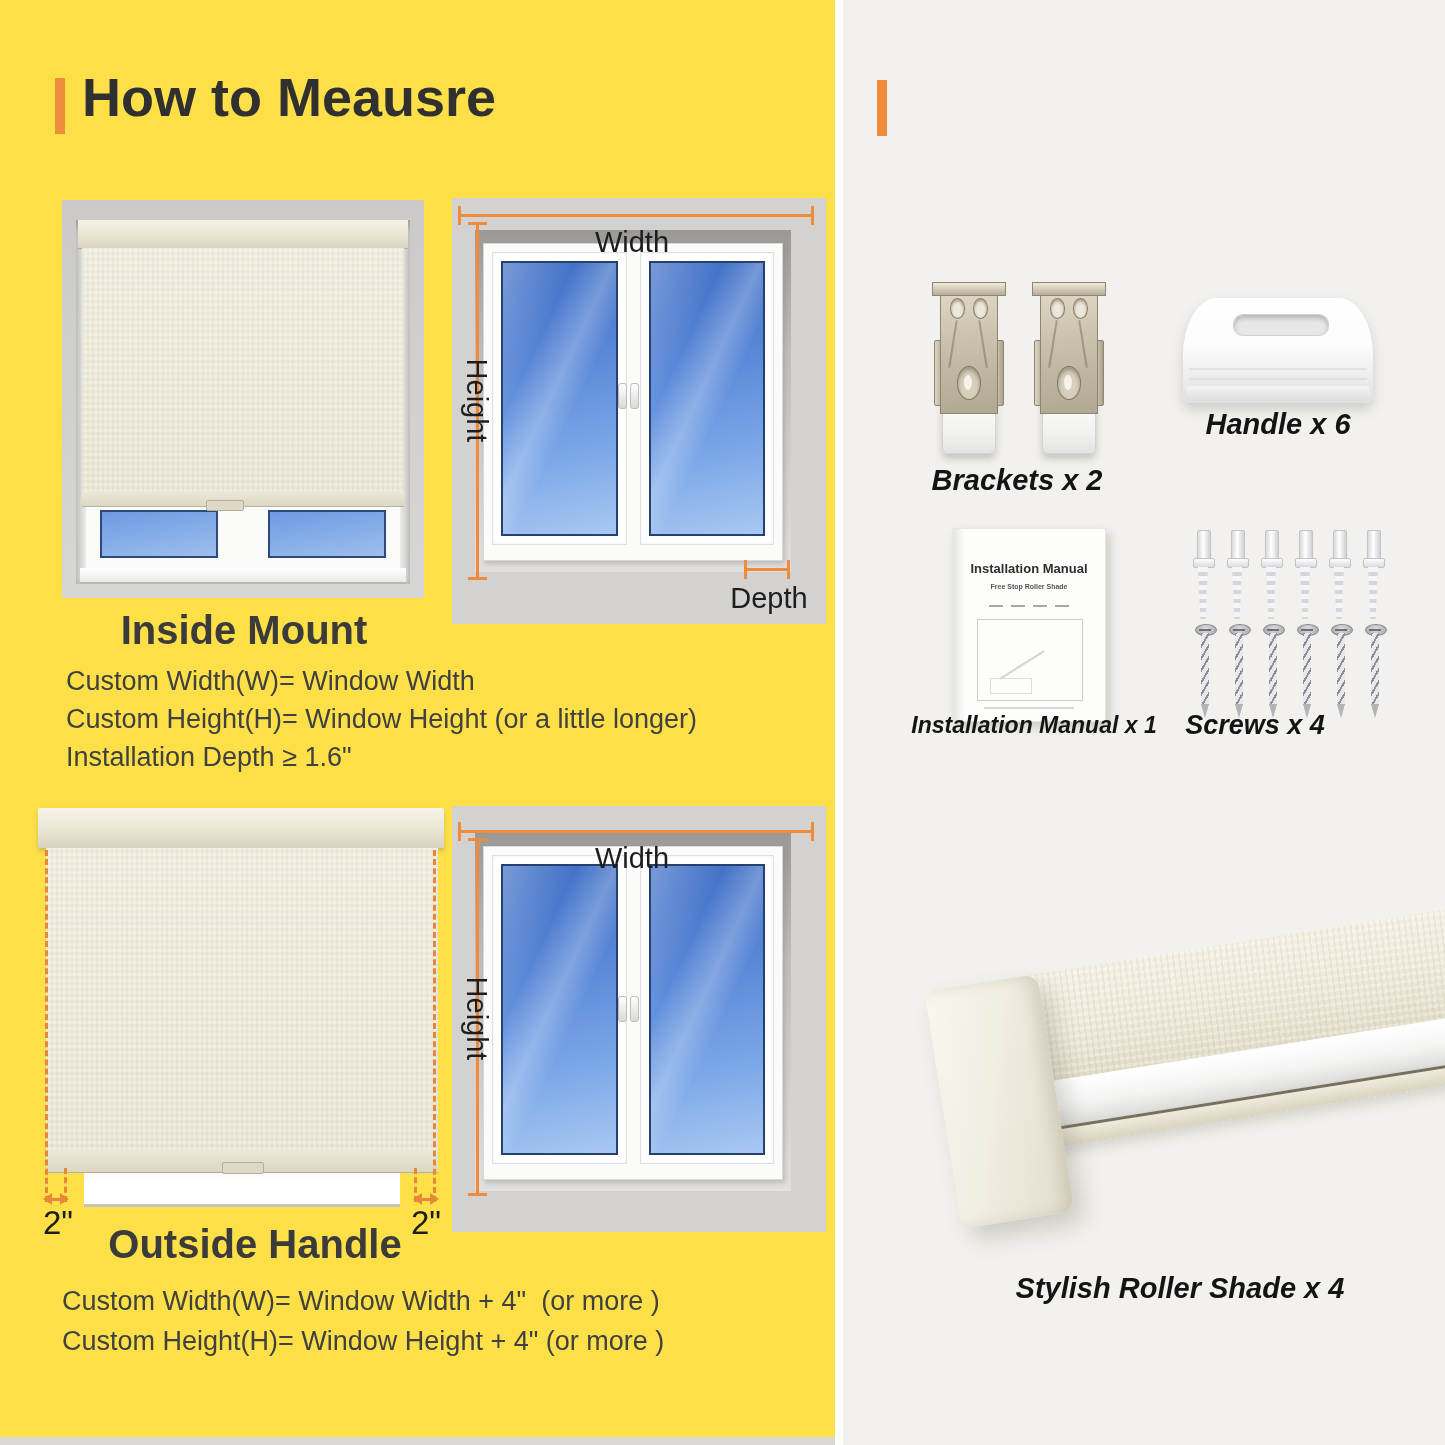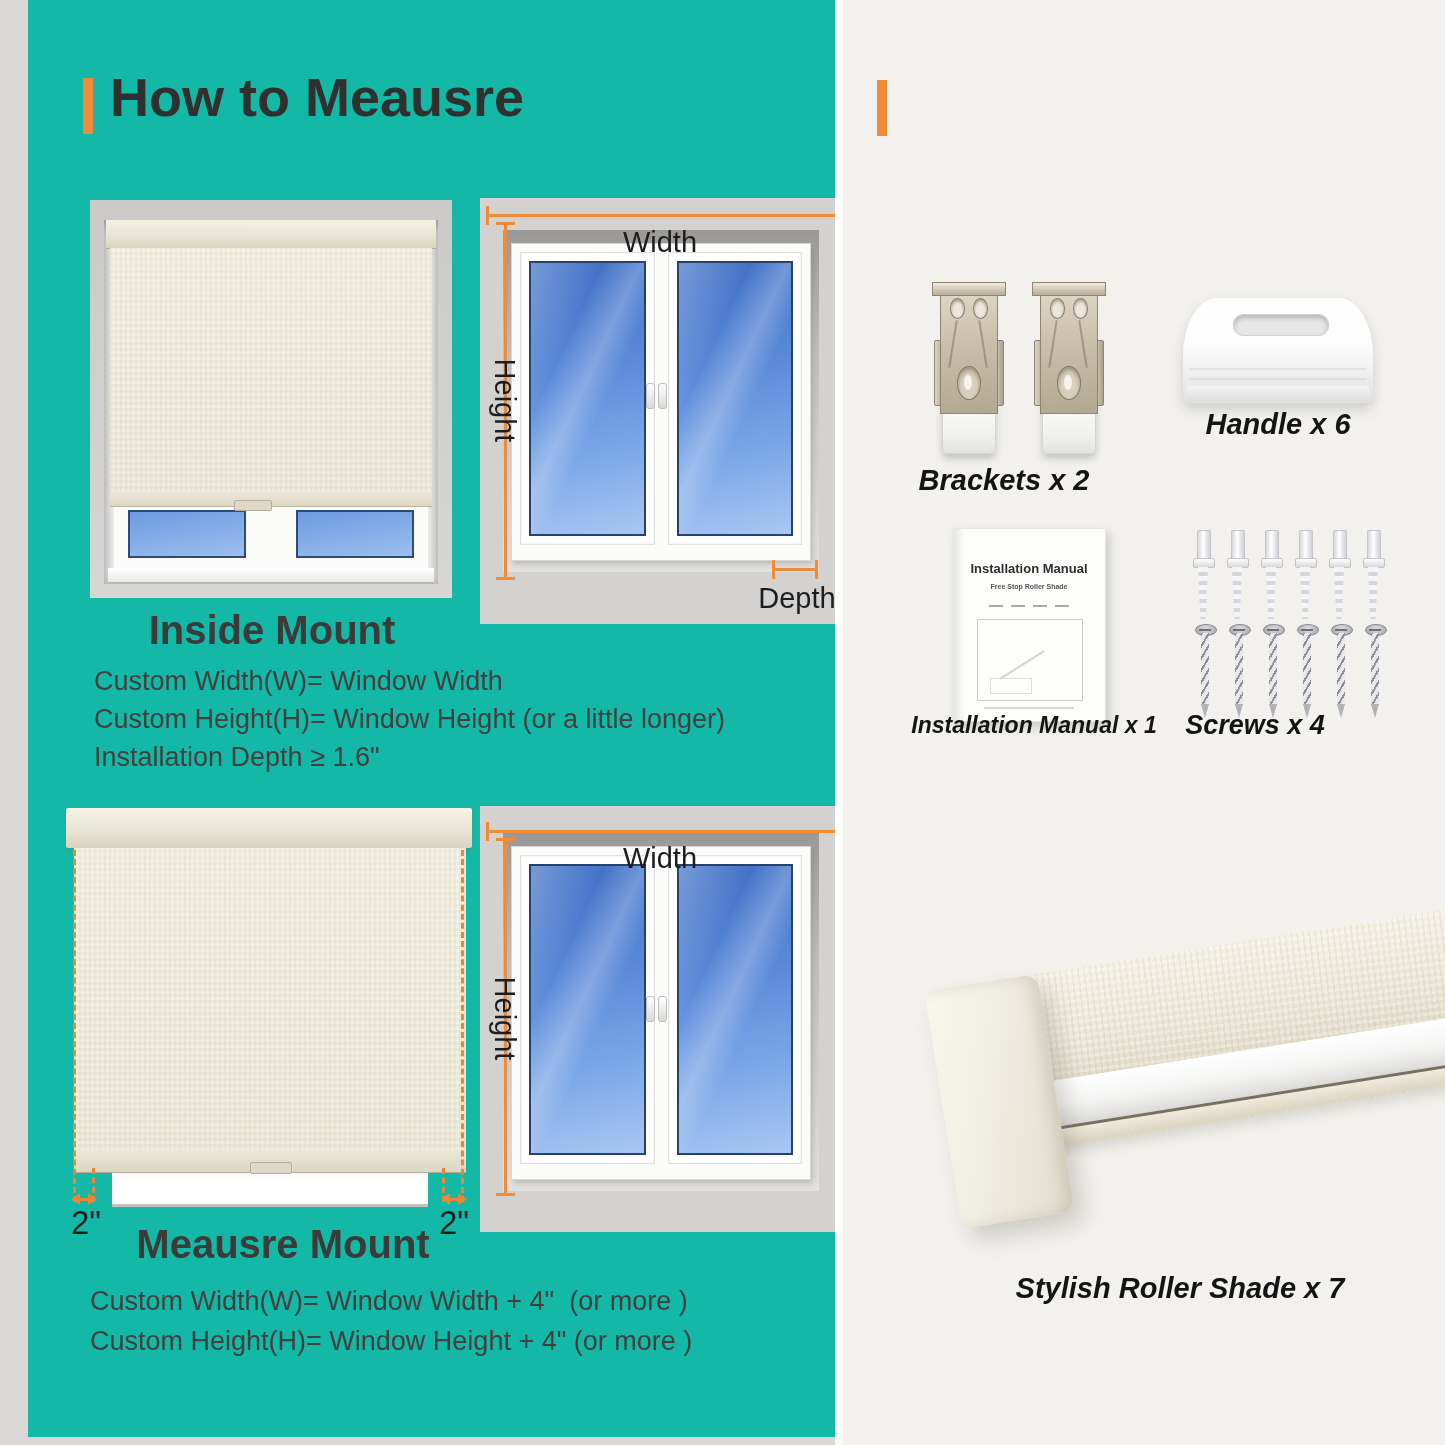--- a/index.html
+++ b/index.html
@@ -4,21 +4,21 @@
 <style>
   html,body { margin:0; padding:0; }
   #page {
     position:relative; width:1445px; height:1445px; overflow:hidden;
     background:#d9d8d6; font-family:"Liberation Sans", sans-serif;
     -webkit-font-smoothing:antialiased;
   }
   .abs { position:absolute; }
 
   
-  .panel-left  { position:absolute; left:0;   top:0; width:835px;  height:1437px; background:#14b8a6;margin-left:28px; }
+  .panel-left  { position:absolute; left:0;   top:0; width:835px;  height:1437px; background:#fde047; }
   .divider     { position:absolute; left:835px; top:0; width:8px;  height:1445px; background:#fdfdfc; }
   .panel-right { position:absolute; left:843px; top:0; width:602px; height:1445px; background:#f2f1ee; }
 
   
   .accent-bar { position:absolute; width:10px; height:56px; background:#ee8c3c; }
   .sec-title  { position:absolute; font-weight:bold; color:#303030; white-space:nowrap; }
   .sec-title.left-t  { font-size:54px; }
   .sec-title.right-t { font-size:50px; }
 
   
@@ -246,21 +246,21 @@
           </div>
       </div>
       <div class="wd-handle" style="left:166px; top:190px;"></div>
       <div class="wd-handle" style="left:178px; top:190px;"></div>
       <div class="harrow" style="left:6px; top:24px; width:356px;"></div>
       <div class="diag-label" style="left:125px; top:36px; width:110px;">Width</div>
       <div class="varrow" style="left:24px; top:32px; height:358px;"></div>
       <div class="diag-label rot90" style="left:-26px; top:196px; width:100px;">Height</div>
     </div>
 
-    <div class="mount-head" style="left:60px; top:1222px; width:390px;">Meausre Mount</div>
+    <div class="mount-head" style="left:60px; top:1222px; width:390px;">Outside Handle</div>
     <div class="rules" style="left:62px; top:1282px;">Custom Width(W)= Window Width + 4"  (or more )</div>
     <div class="rules" style="left:62px; top:1322px;">Custom Height(H)= Window Height + 4" (or more )</div>
   </div>
 
   <div class="divider"></div>
 
   <div class="panel-right">
 
     <div class="accent-bar" style="left:34px; top:80px;"></div>
 
@@ -281,21 +281,21 @@
       <div class="bk-side" style="left:6px;"></div>
       <div class="bk-side" style="left:65px;"></div>
       <div class="bk-plate"></div>
       <div class="bk-flange"></div>
       <div class="bk-hole" style="left:22px;"></div>
       <div class="bk-hole" style="left:45px;"></div>
       <div class="bk-crease" style="left:24px; transform:rotate(9deg);"></div>
       <div class="bk-crease" style="left:54px; transform:rotate(-9deg);"></div>
       <div class="bk-slot"></div>
     </div>
-    <div class="item-label" style="left:36px; top:464px; width:250px;">Brackets x 2</div>
+    <div class="item-label" style="left:49px; top:464px; width:250px;">Brackets x 2</div>
 
     <div class="abs" style="left:340px; top:298px; width:190px; height:105px;">
       <div class="handle-body"></div>
       <div class="handle-slot"></div>
       <div class="handle-line" style="top:70px;"></div>
       <div class="handle-line" style="top:80px;"></div>
       <div class="handle-lip"></div>
     </div>
     <div class="item-label" style="left:335px; top:408px; width:200px;">Handle x 6</div>
 
@@ -381,15 +381,15 @@
     <div class="item-label" style="left:327px; top:710px; width:170px; font-size:27px;">Screws  x 4</div>
 
     <div class="shade-wrap">
       <div class="beam-group">
         <div class="beam-fabric"></div>
         <div class="beam-tube"></div>
         <div class="beam-rail"></div>
         <div class="beam-cap"></div>
       </div>
     </div>
-    <div class="item-label" style="left:157px; top:1272px; width:360px;">Stylish Roller Shade x 7</div>
+    <div class="item-label" style="left:157px; top:1272px; width:360px;">Stylish Roller Shade x 4</div>
   </div>
 </div>
 
 </body></html>

